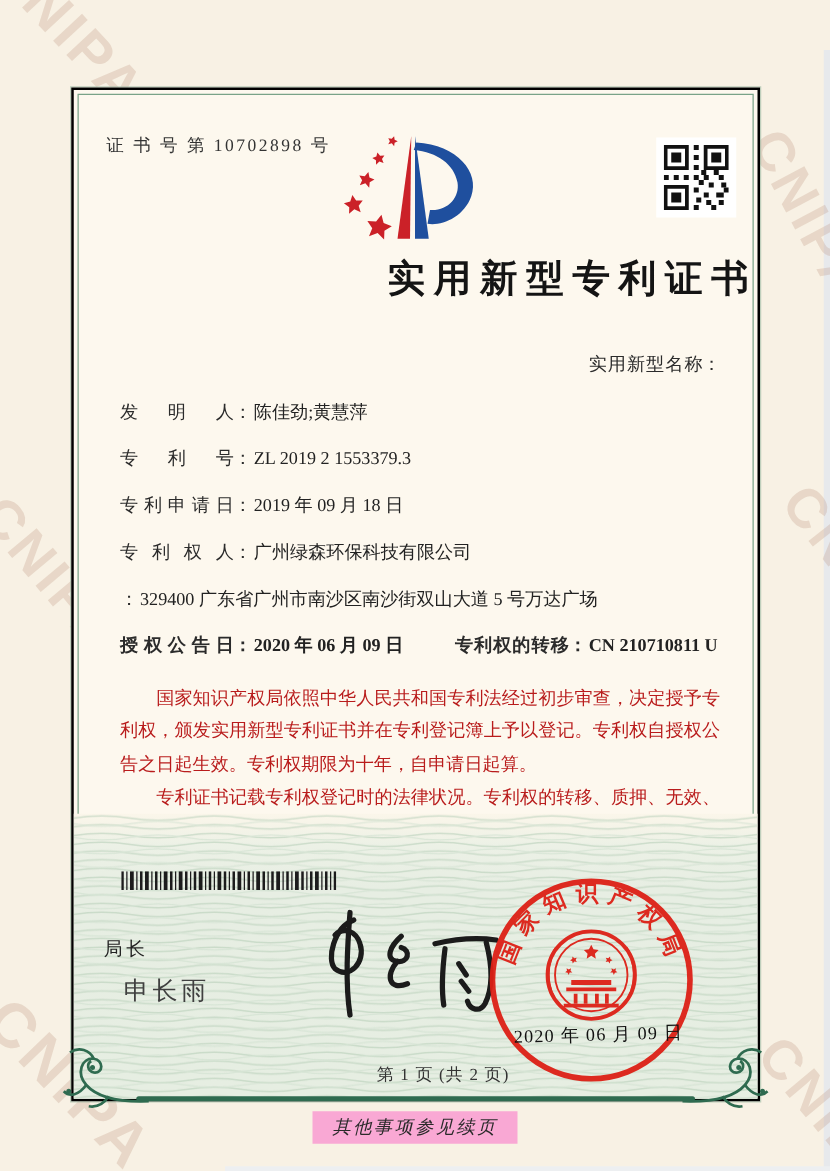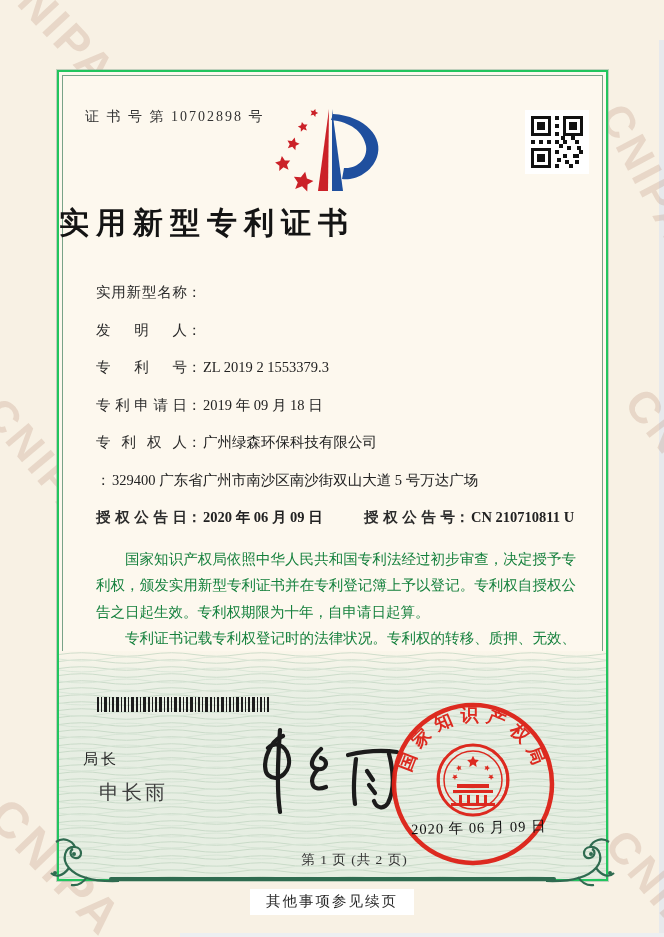--- a/index.html
+++ b/index.html
@@ -31,21 +31,21 @@
   .wm3{ left:392px; top:276px; font-size:42px; transform:rotate(50deg); color:rgba(186,142,120,0.20); }
   .wm4{ left:-34px; top:436px; font-size:44px; transform:rotate(50deg); }
   .wm5{ left:606px; top:428px; font-size:44px; transform:rotate(52deg); }
   .wm6{ left:330px; top:560px; font-size:42px; transform:rotate(50deg); color:rgba(170,150,140,0.18); }
   .wm7{ left:-28px; top:838px; font-size:50px; transform:rotate(46deg); }
   .wm8{ left:588px; top:868px; font-size:44px; transform:rotate(50deg); }
 
   
   .frame {
     position:absolute; left:57px; top:70px; width:551px; height:811px;
-    border:2px solid #22c55e;
+    border:2px solid #000000;
     background:#fdf8ee;
     box-shadow:0 0 0 1px rgba(143,178,154,.55);
     z-index:2;
   }
   .frame-inner-line {
     position:absolute; inset:3px; border:1px solid #79a388; pointer-events:none;
   }
 
   .cert-no {
     position:absolute; left:26px; top:36px;
@@ -54,40 +54,40 @@
 
   .logo { position:absolute; left:50%; top:30px; transform:translateX(-50%); width:126px; height:92px; }
 
   .qr-box {
     position:absolute; left:466px; top:38px; width:64px; height:64px;
     background:#fff; display:flex; align-items:center; justify-content:center;
   }
 
   .title {
     position:absolute; left:0; right:0; top:131px;
-    text-align:left; font-size:30px; font-weight:bold;
+    text-align:right; font-size:30px; font-weight:bold;
     letter-spacing:7px; color:#141414;
   }
 
   .fields { position:absolute; left:37px; top:210px; width:482px; font-size:14.5px; }
-  .frow { display:flex; margin-bottom:16.5px; line-height:21px; }
+  .frow { display:flex; margin-bottom:16.5px; line-height:21px;justify-content:flex-end; }
   .flabel {
     display:inline-block; width:91px;
     text-align:justify; text-align-last:justify; text-justify:inter-character;
     color:#2b2b2b;
   }
   .fcolon { display:inline-block; width:16px; color:#2b2b2b; }
   .fvalue { flex:1; color:#222; }
   .fvalue .line2 { display:block; }
   .grant-row { display:flex; margin-bottom:0; line-height:21px;font-weight:bold; }
   .grant-row .pair2 { margin-left:9px; display:flex; }
 
   .paras {
     position:absolute; left:37px; top:474px; width:480px;
-    font-size:14.5px; line-height:1.82; text-align:justify; color:#15803d;
+    font-size:14.5px; line-height:1.82; text-align:justify; color:#b91c1c;
   }
   .paras p { text-indent:2em; }
 
   
   .band {
     position:absolute; left:0; right:0; bottom:0; height:228px;
     background:linear-gradient(180deg,#fbf6ea 0,#ecf1e6 26px,#e7eee3 60px,#e6eee2 100%);
     overflow:hidden;
   }
   .band svg.waves { position:absolute; inset:0; width:100%; height:100%; opacity:.65; }
@@ -110,22 +110,22 @@
     font-size:13.5px; color:#333; letter-spacing:1px;margin-left:44px;
   }
 
   .bline { position:absolute; left:50px; right:50px; bottom:-2px; height:4px; background:#2f6b50; border-radius:2px; }
   .orn { position:absolute; width:74px; height:60px; bottom:-14px; }
   .orn-l { left:-12px; }
   .orn-r { right:-12px; transform:scaleX(-1); }
 
   .note {
     position:absolute; left:50%; top:889px; transform:translateX(-50%);
-    background:#ffffff; padding:3px 16px 4px;
-    font-size:14.5px; color:#2a2a2a; letter-spacing:2px; z-index:3;
+    background:#f9a8d4; padding:3px 16px 4px;
+    font-size:14.5px; color:#2a2a2a; letter-spacing:2px; z-index:3;font-style:italic;
   }
 </style>
 </head>
 <body>
 
 <div class="edge-r"></div>
 <div class="edge-b"></div>
 
 <span class="wm wm1">CNIPA</span>
 <span class="wm wm2">CNIPA</span>
@@ -206,20 +206,21 @@
   <div class="title">实用新型专利证书</div>
 
   <div class="fields">
     <div class="frow">
       <span class="flabel">实用新型名称</span>
         <span class="fcolon">：</span>
     </div>
     <div class="frow">
       <span class="flabel">发明人</span>
         <span class="fcolon">：</span>
+      <span class="fvalue">陈佳劲;黄慧萍</span>
     </div>
     <div class="frow">
       <span class="flabel">专利号</span>
         <span class="fcolon">：</span>
       <span class="fvalue">ZL 2019 2 1553379.3</span>
     </div>
     <div class="frow">
       <span class="flabel">专利申请日</span>
         <span class="fcolon">：</span>
       <span class="fvalue">2019 年 09 月 18 日</span>
@@ -231,21 +232,21 @@
     </div>
     <div class="frow">
         <span class="fcolon">：</span>
       <span class="fvalue"><span>329400 广东省广州市南沙区南沙街双山大道 5 号万达广场</span></span>
     </div>
     <div class="grant-row">
       <span class="flabel">授权公告日</span>
         <span class="fcolon">：</span>
       <span style="width:152px;">2020 年 06 月 09 日</span>
       <span class="pair2">
-        <span class="flabel">授权公告号</span>
+        <span class="flabel">专利权的转移</span>
           <span class="fcolon">：</span>
         <span>CN 210710811 U</span>
       </span>
     </div>
   </div>
 
   <div class="paras">
     <p>国家知识产权局依照中华人民共和国专利法经过初步审查，决定授予专利权，颁发实用新型专利证书并在专利登记簿上予以登记。专利权自授权公告之日起生效。专利权期限为十年，自申请日起算。</p>
     <p>专利证书记载专利权登记时的法律状况。专利权的转移、质押、无效、终止、恢复和专利权人的姓名或名称、国籍、地址变更等事项记载在专利登记簿上。</p>
   </div>

